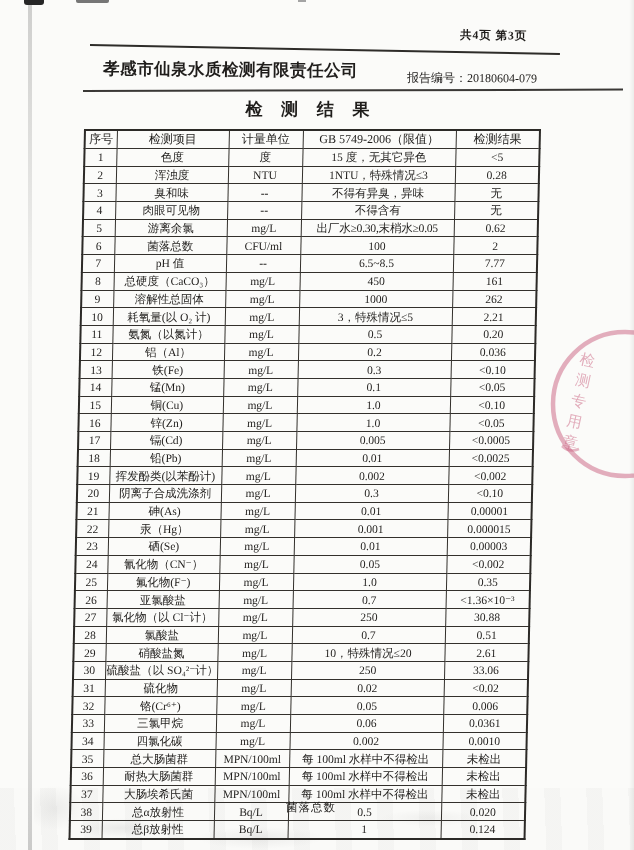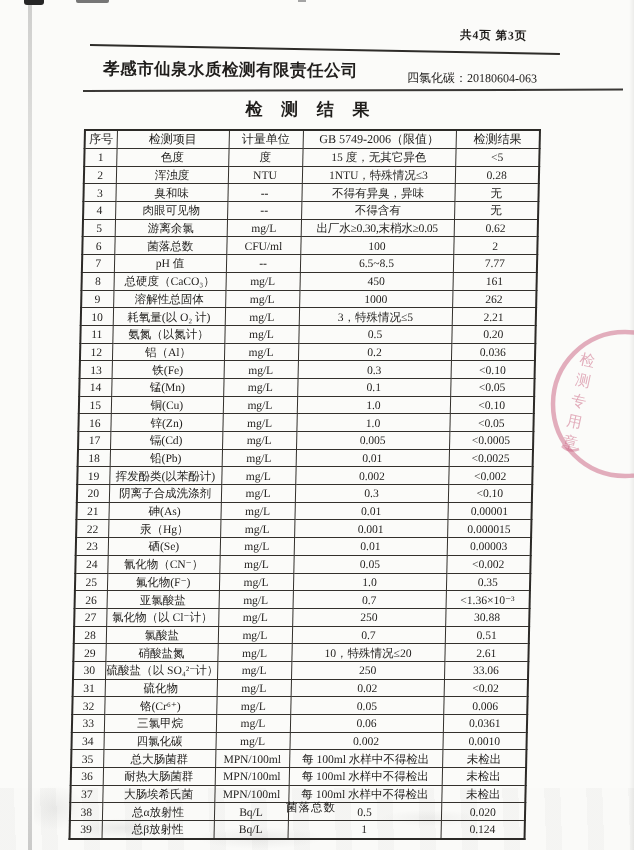--- a/index.html
+++ b/index.html
@@ -73,21 +73,21 @@
   <div class="smudge-b"></div>
   <div class="smudge-c"></div>
   <div class="edge-right"></div>
   <div class="noise-bottom"></div>
   <div class="noise-left"></div>
 
   <div class="page-info">共4页 第3页</div>
   <div class="rule1"></div>
   <div class="company">孝感市仙泉水质检测有限责任公司</div>
   <div class="report-no">
-    <span>四氯化碳：</span><span>20180604-063</span>
+    <span>报告编号：</span><span>20180604-079</span>
   </div>
   <div class="rule2"></div>
   <div class="doc-title">检 测 结 果</div>
 
   <div class="table-wrap">
     <table class="results">
       <colgroup>
         <col style="width:32px">
           <col style="width:112px">
           <col style="width:74px">

